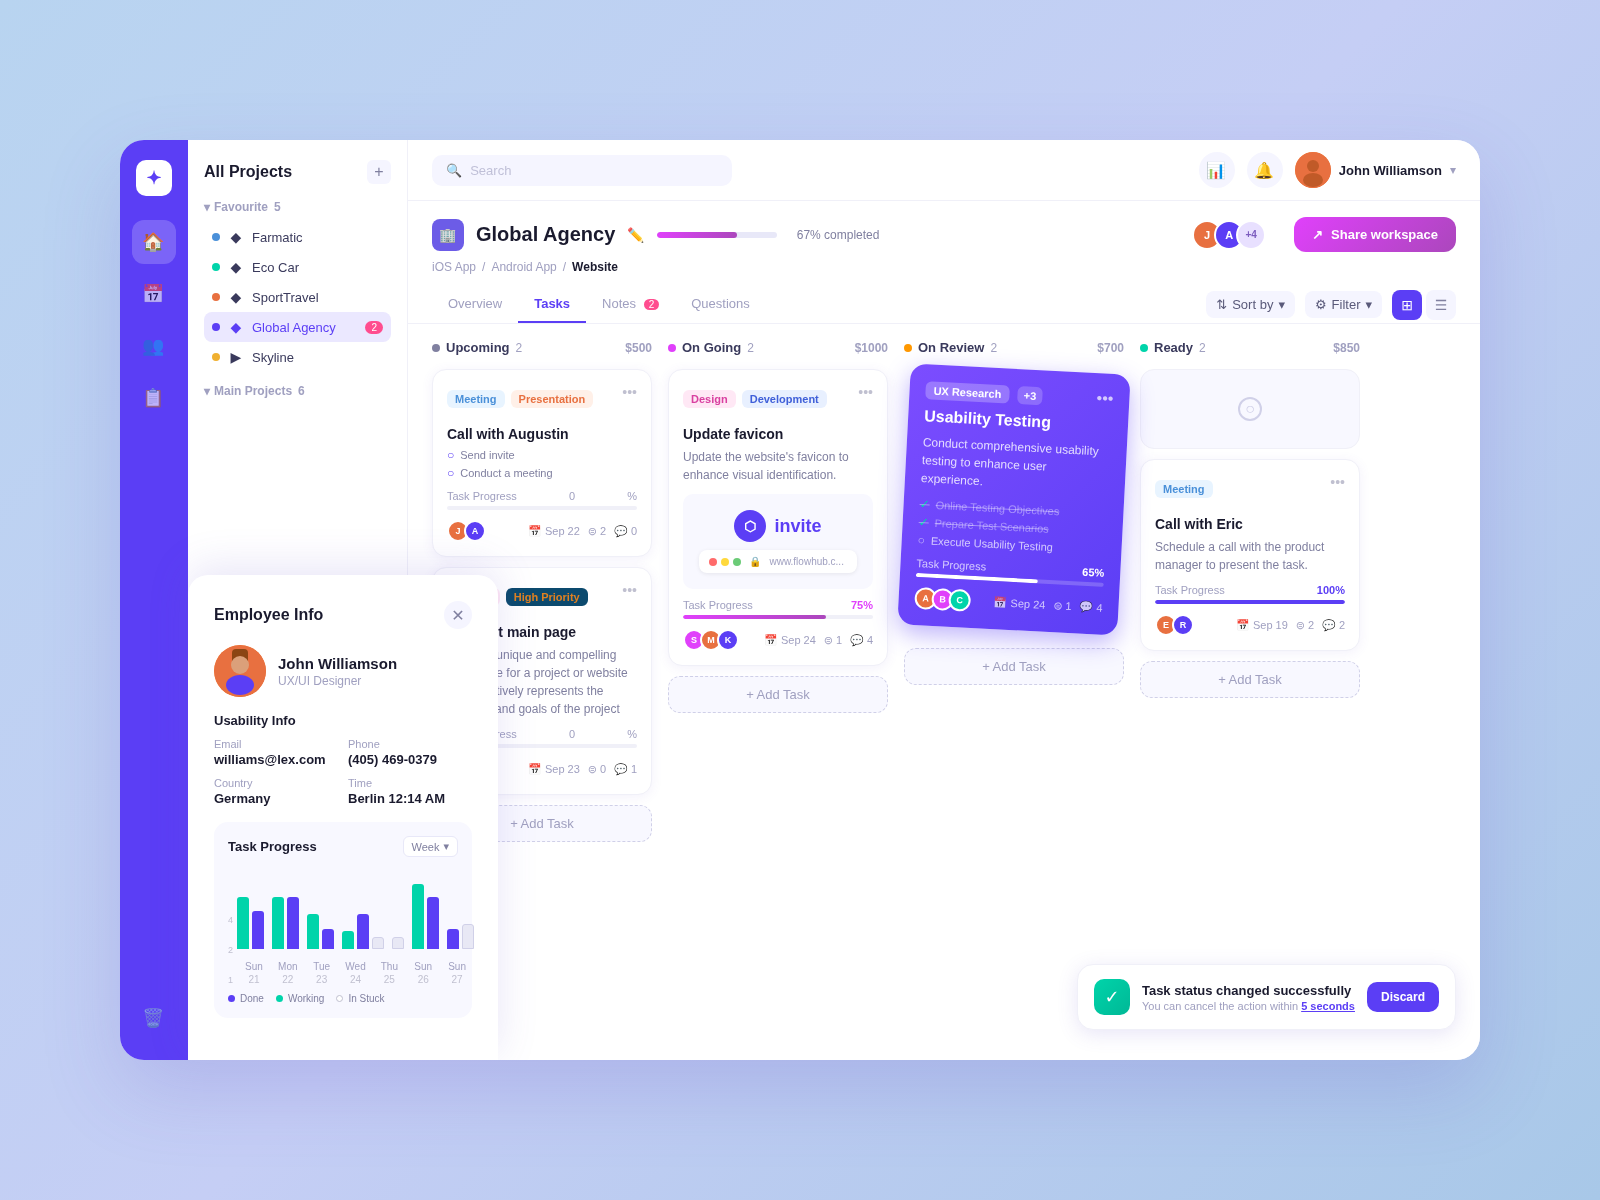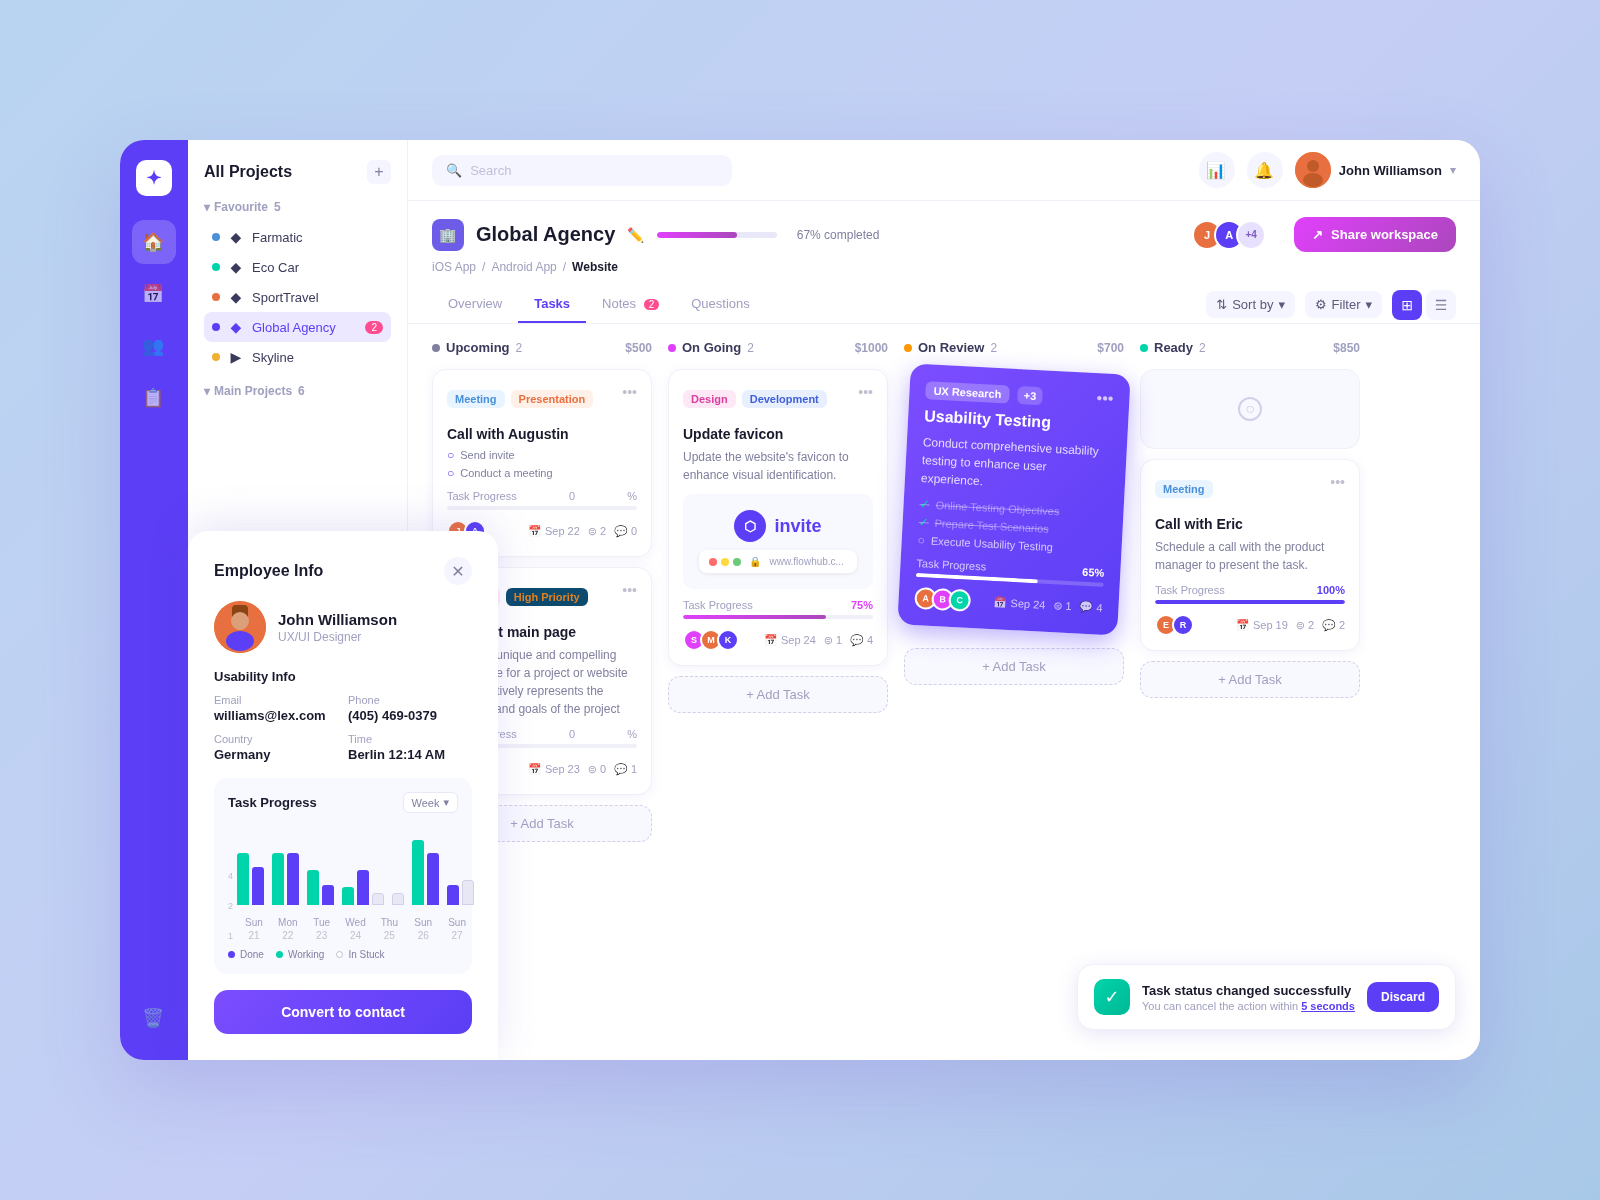--- a/index.html
+++ b/index.html
@@ -1356,21 +1356,20 @@
         <div class="legend-item">
           <div class="legend-dot working"></div>
           <span>Working</span>
         </div>
         <div class="legend-item">
           <div class="legend-dot stuck"></div>
           <span>In Stuck</span>
         </div>
       </div>
     </div>
-    <button class="convert-btn">Convert to contact</button>
   </div>
 
   <div class="toast">
     <div class="toast-icon">✓</div>
     <div class="toast-content">
       <div class="toast-title">Task status changed successfully</div>
       <div class="toast-sub">
         <span>You can cancel the action within</span>
         <a href="#">5 seconds</a>
       </div>

